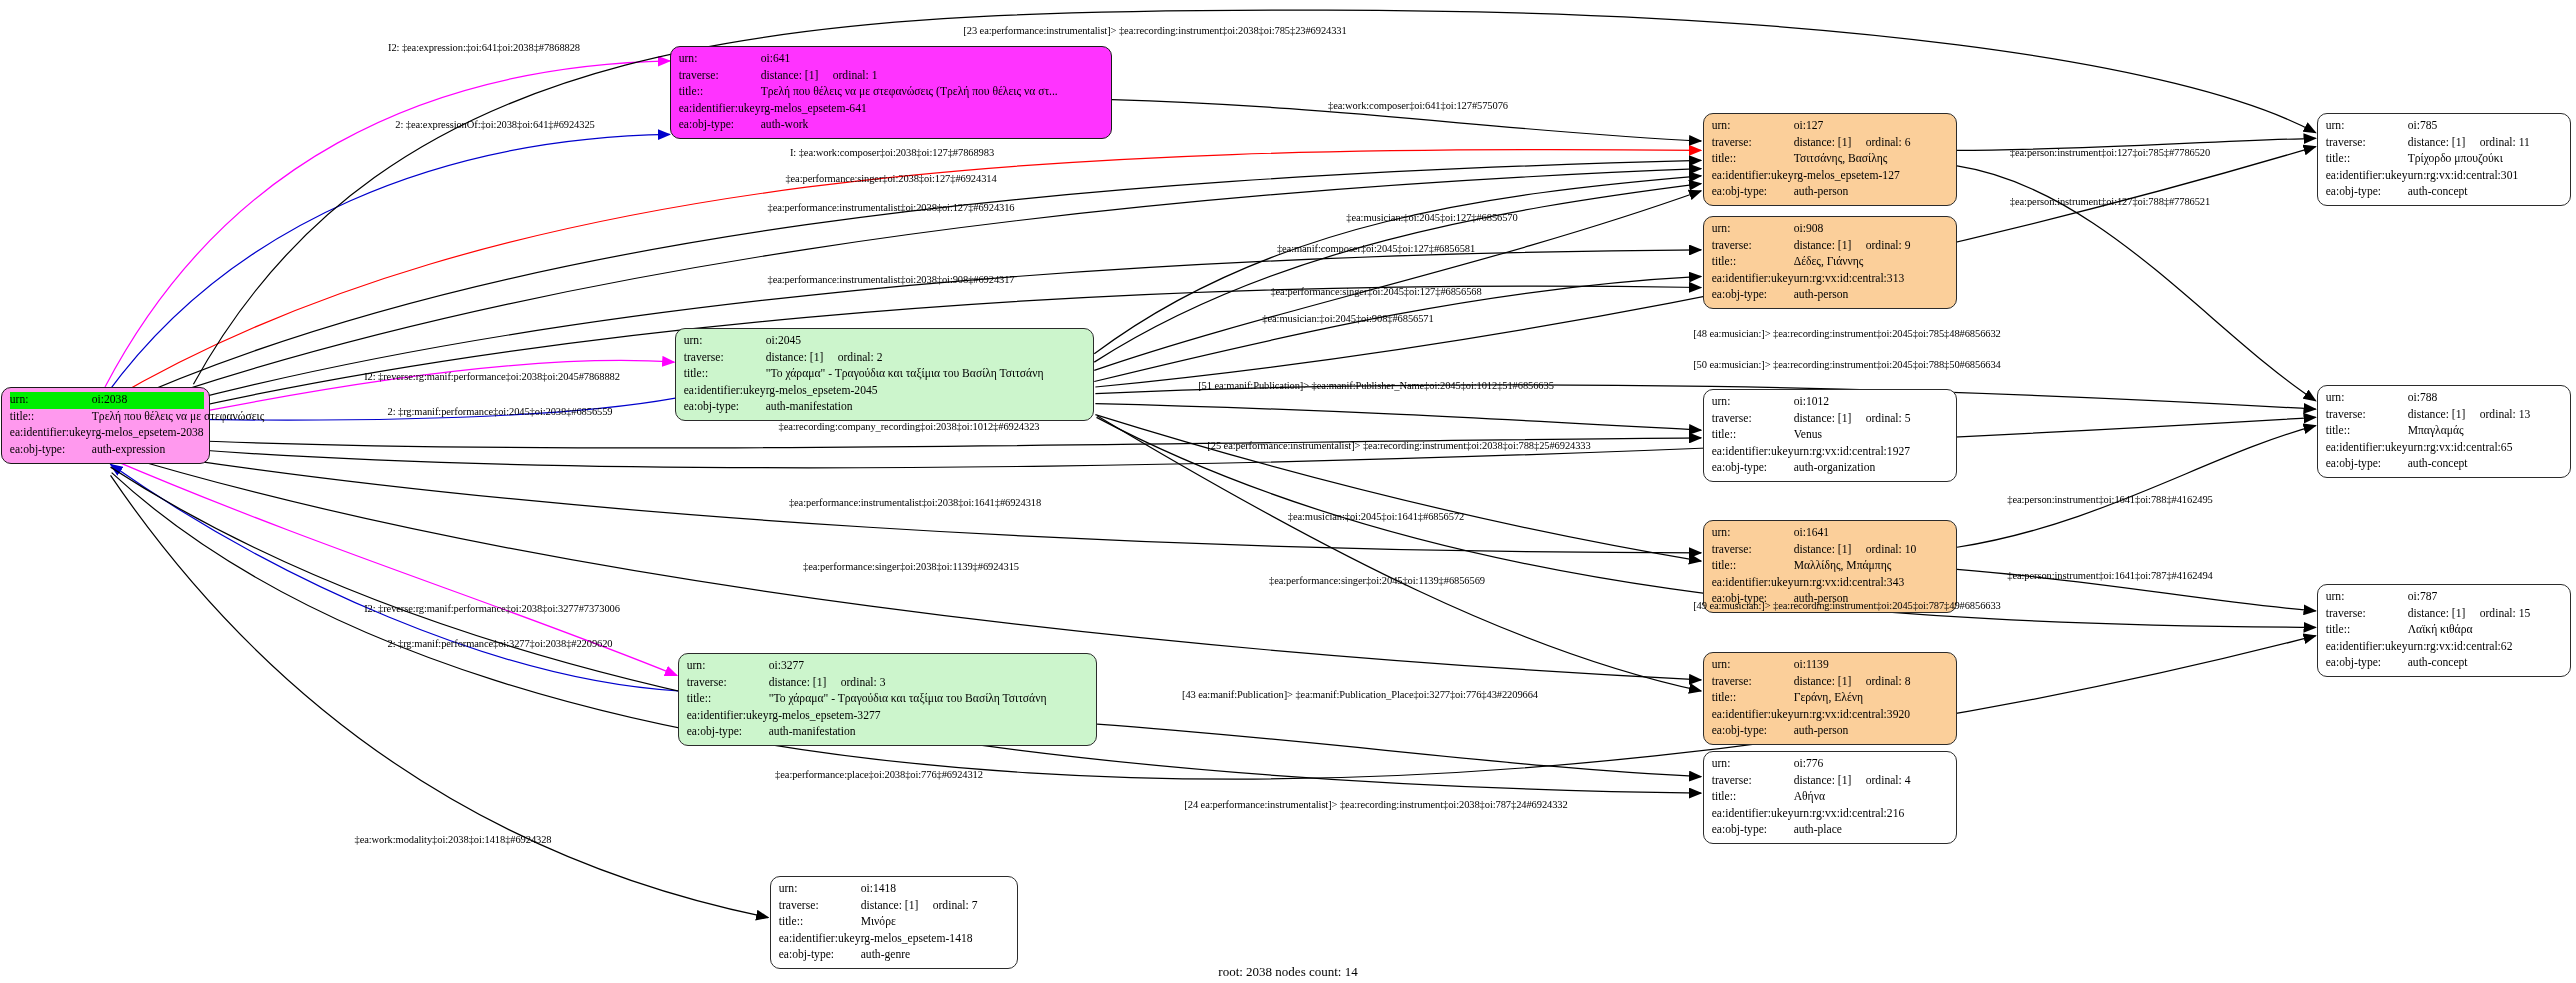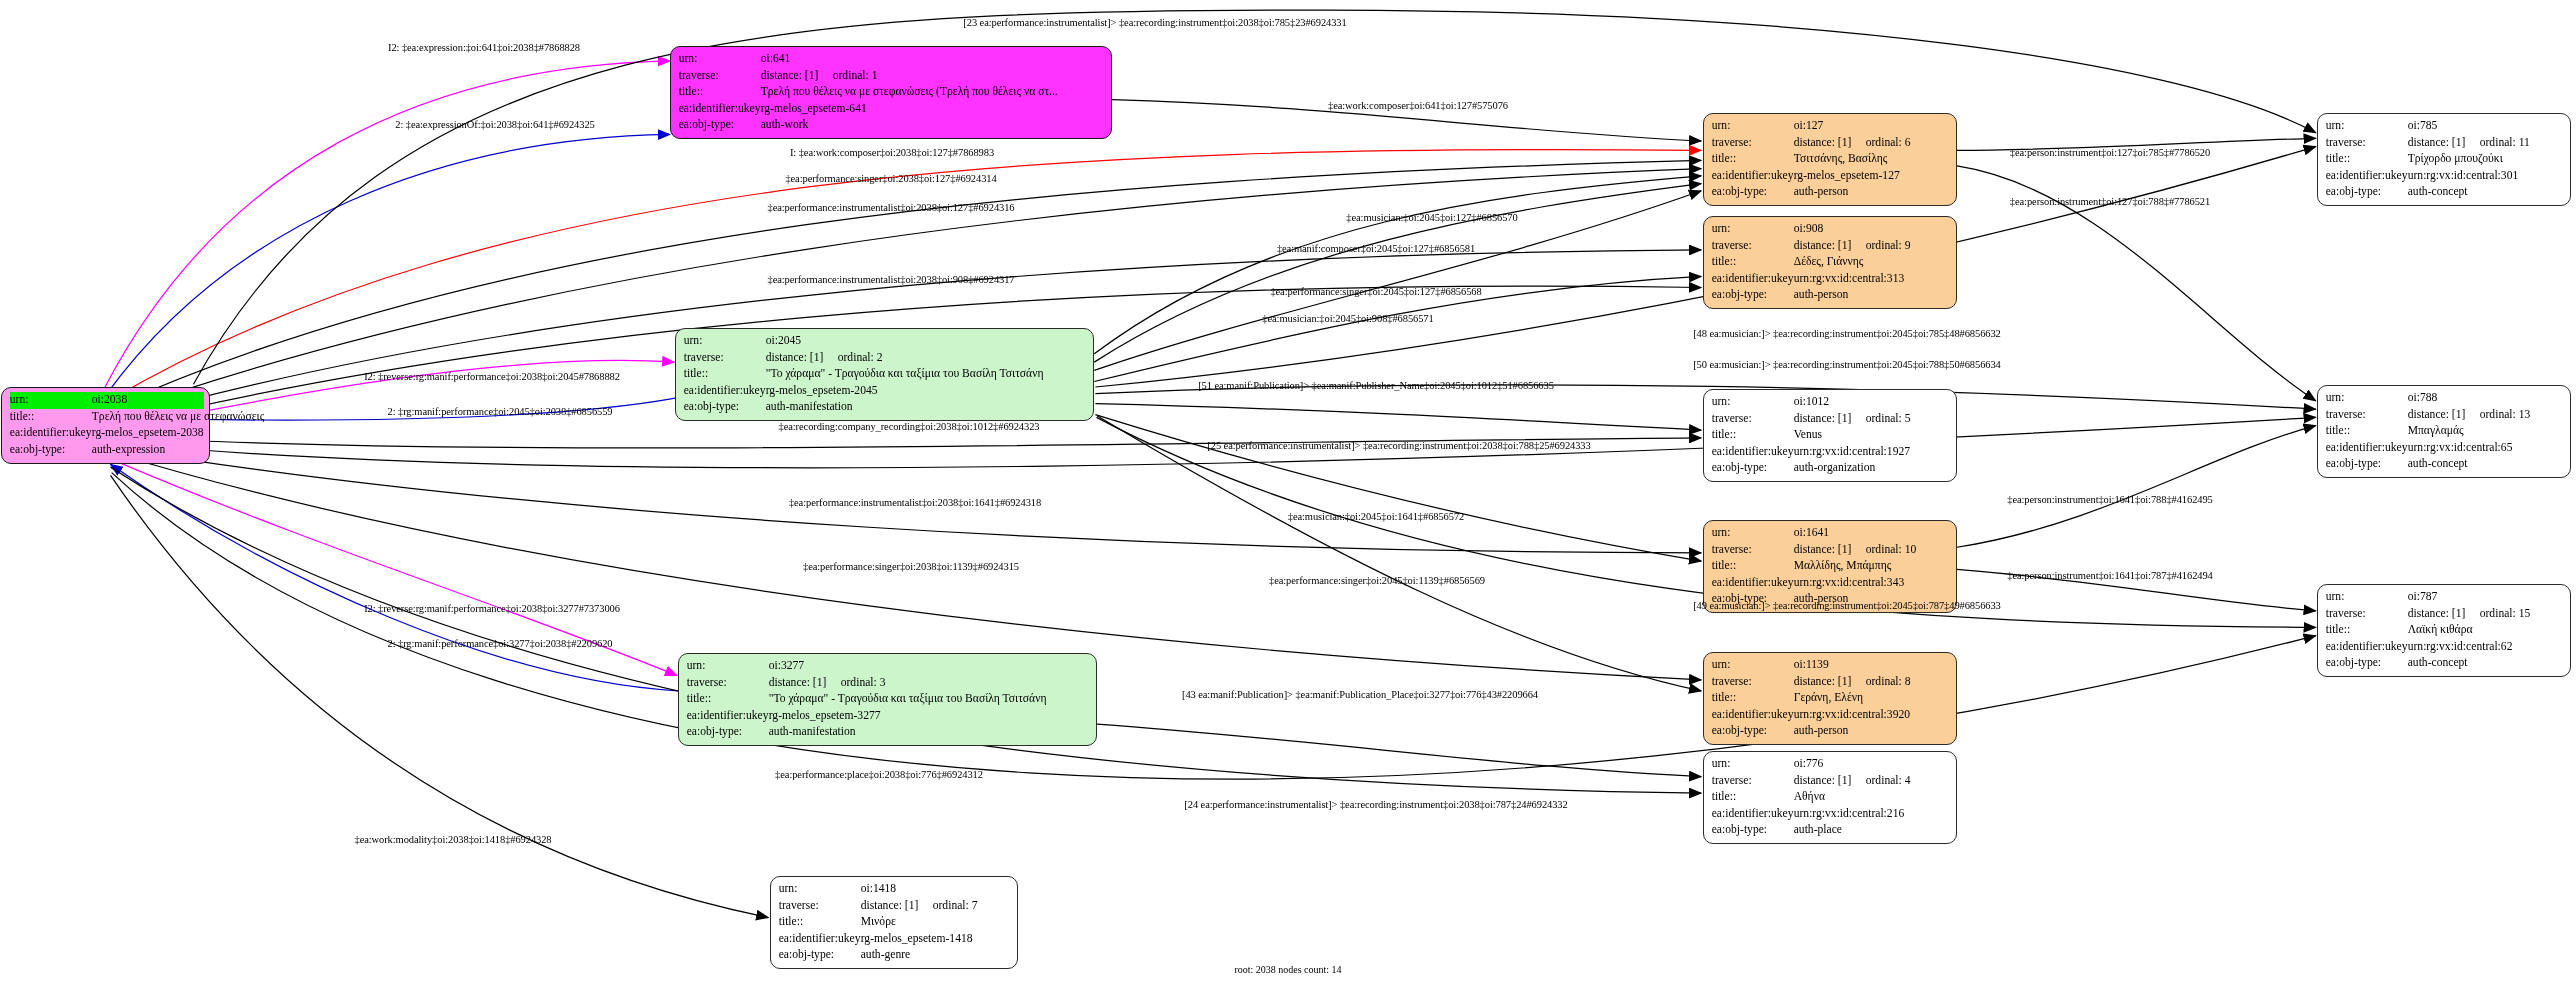--- a/index.html
+++ b/index.html
@@ -63,21 +63,21 @@
     font-family: "Liberation Serif", serif;
     font-size: 10.5px;
     color: #000000;
     white-space: nowrap;
     transform: translate(-50%, -50%);
     letter-spacing: -0.1px;
   }
   .footer {
     position: absolute;
     font-family: "Liberation Serif", serif;
-    font-size: 10px;
+    font-size: 13px;
     color: #000;
     white-space: nowrap;
     transform: translateX(-50%);
   }
 </style>
 </head>
 <body>
 
 <div id="canvas">
 
@@ -466,21 +466,21 @@
           <span class="v">rg-melos_epsetem-1418</span>
         </div>
         <div class="row">
           <span class="k">ea:obj-type:</span>
           <span class="v">auth-genre</span>
         </div>
       </div>
     </div>
 
   <div id="label-host">
-      <div class="elabel" style="left: 1155px; top: 22px;">[23 ea:performance:instrumentalist]&gt; ‡ea:recording:instrument‡oi:2038‡oi:785‡23#6924331</div>
+      <div class="elabel" style="left: 1155px; top: 30px;">[23 ea:performance:instrumentalist]&gt; ‡ea:recording:instrument‡oi:2038‡oi:785‡23#6924331</div>
       <div class="elabel" style="left: 484px; top: 47px;">I2: ‡ea:expression:‡oi:641‡oi:2038‡#7868828</div>
       <div class="elabel" style="left: 495px; top: 124px;">2: ‡ea:expressionOf:‡oi:2038‡oi:641‡#6924325</div>
       <div class="elabel" style="left: 1418px; top: 105px;">‡ea:work:composer‡oi:641‡oi:127#575076</div>
       <div class="elabel" style="left: 892px; top: 152px;">I: ‡ea:work:composer‡oi:2038‡oi:127‡#7868983</div>
       <div class="elabel" style="left: 891px; top: 178px;">‡ea:performance:singer‡oi:2038‡oi:127‡#6924314</div>
       <div class="elabel" style="left: 891px; top: 207px;">‡ea:performance:instrumentalist‡oi:2038‡oi:127‡#6924316</div>
       <div class="elabel" style="left: 891px; top: 279px;">‡ea:performance:instrumentalist‡oi:2038‡oi:908‡#6924317</div>
       <div class="elabel" style="left: 1432px; top: 217px;">‡ea:musician:‡oi:2045‡oi:127‡#6856570</div>
       <div class="elabel" style="left: 1376px; top: 248px;">‡ea:manif:composer‡oi:2045‡oi:127‡#6856581</div>
       <div class="elabel" style="left: 1376px; top: 291px;">‡ea:performance:singer‡oi:2045‡oi:127‡#6856568</div>

